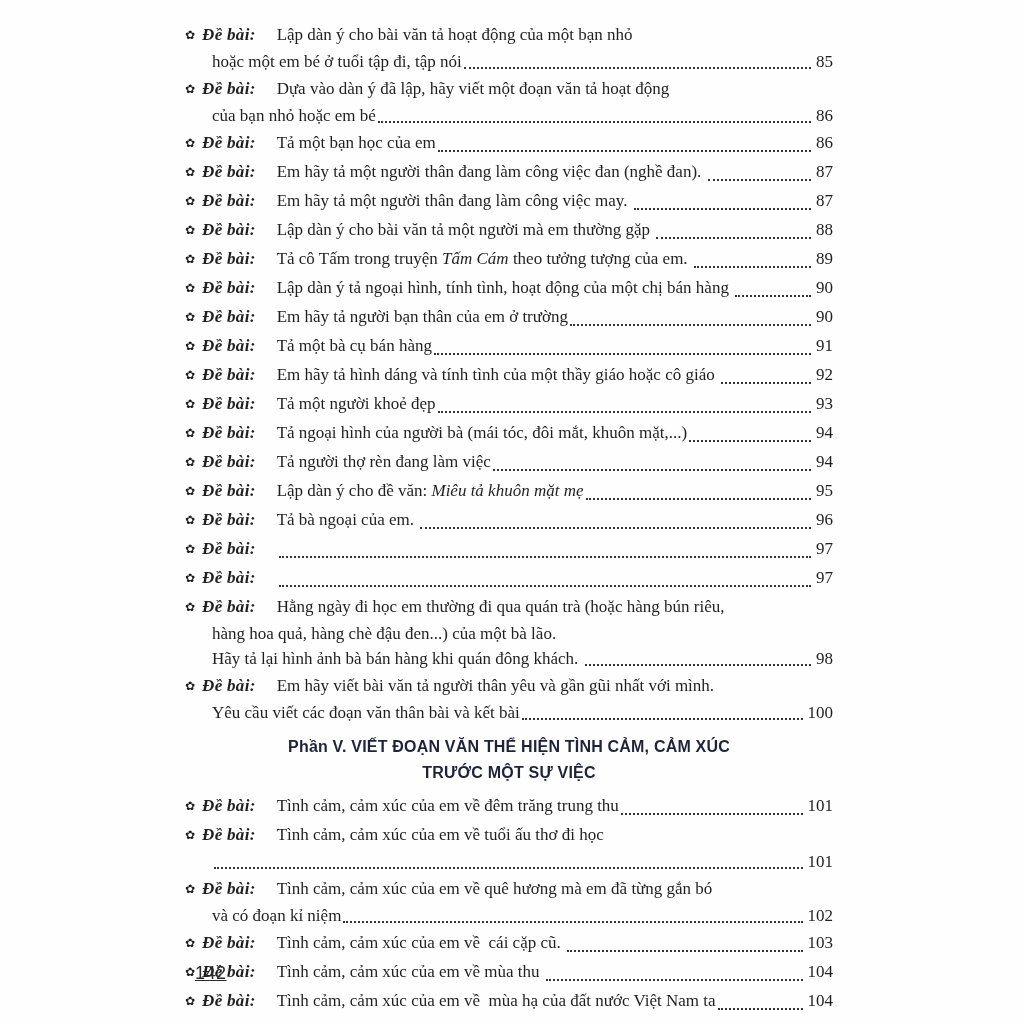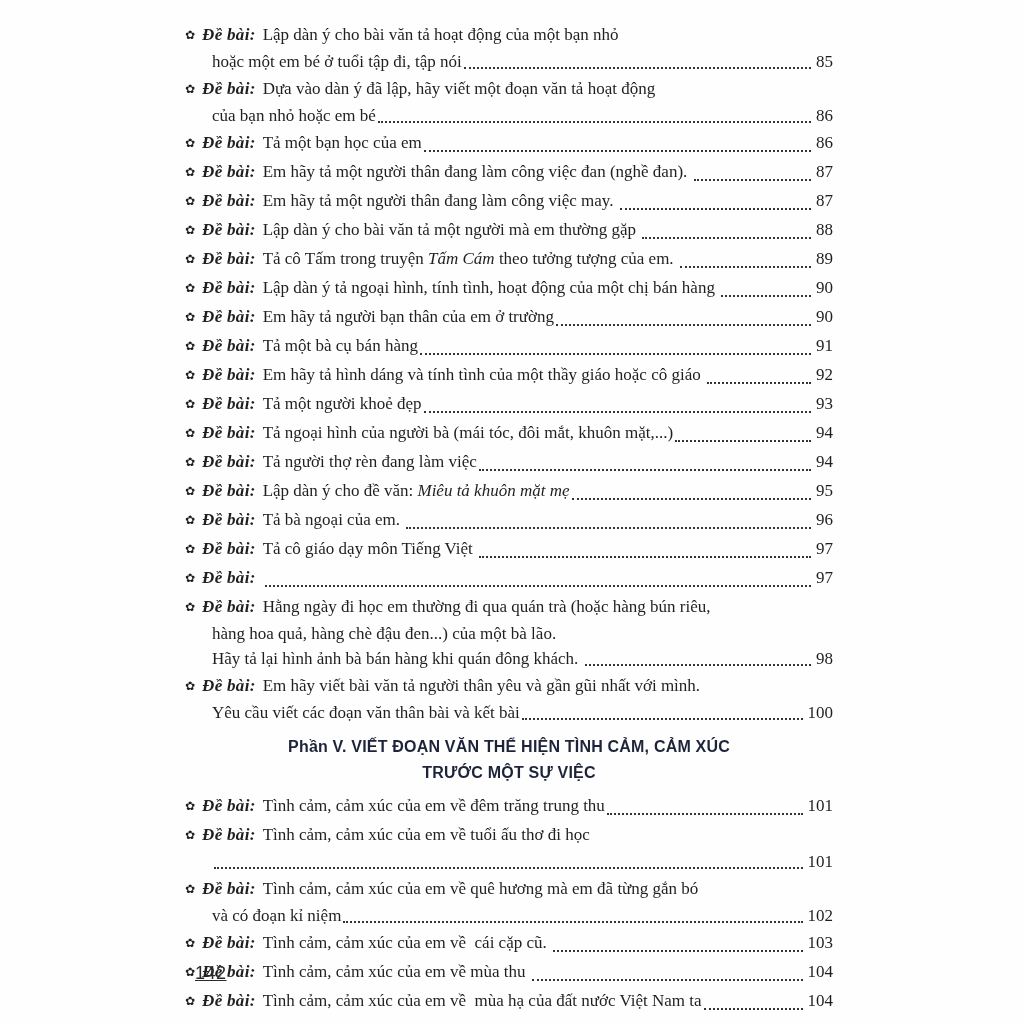--- a/index.html
+++ b/index.html
@@ -42,21 +42,21 @@
     font-family: "DejaVu Sans", sans-serif;
     font-size: 12px;
     margin-right: 7px;
     position: relative;
     top: -1px;
     flex: 0 0 auto;
   }
   .label {
     font-weight: bold;
     font-style: italic;
-    margin-right: 7px;
+    margin-right: 21px;
     flex: 0 0 auto;
     letter-spacing: 0.3px;
   }
   .seg {
     white-space: pre;
     flex: 0 0 auto;
   }
   .seg.i {
     font-style: italic;
   }
@@ -246,21 +246,20 @@
           <span class="label">Đề bài:</span>
           <span class="seg">Tả bà ngoại của em. </span>
           <span class="leader"></span>
           <span class="pagenum">96</span>
         </div>
       </div>
       <div class="entry">
         <div class="line">
           <span class="bullet">✿</span>
           <span class="label">Đề bài:</span>
-          <span class="seg">Tả cô giáo dạy môn Tiếng Việt </span>
           <span class="leader"></span>
           <span class="pagenum">97</span>
         </div>
       </div>
       <div class="entry">
         <div class="line">
           <span class="bullet">✿</span>
           <span class="label">Đề bài:</span>
           <span class="leader"></span>
           <span class="pagenum">97</span>

